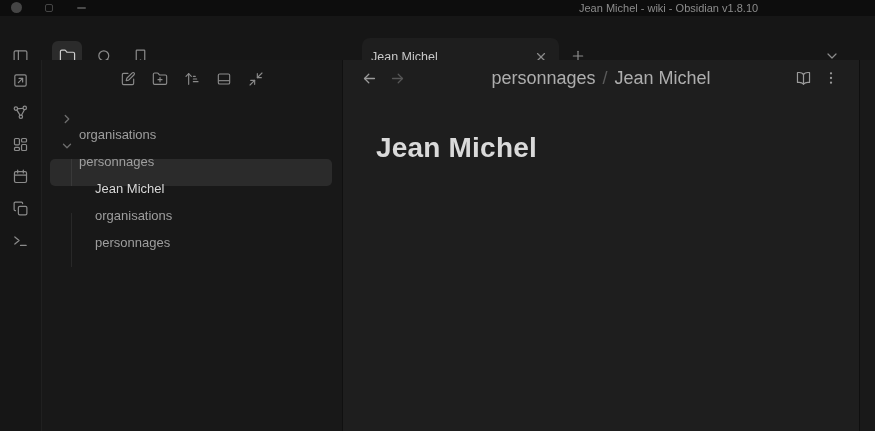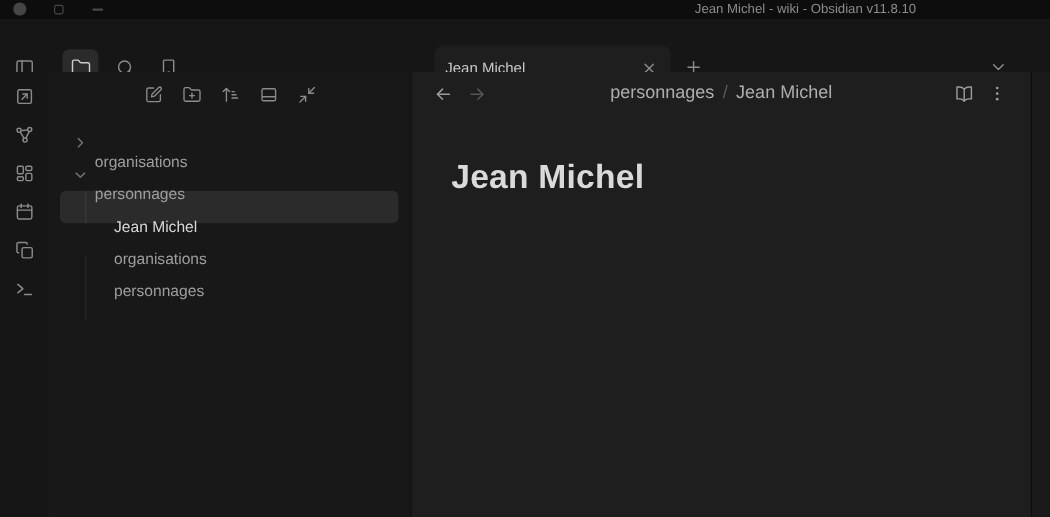--- a/index.html
+++ b/index.html
@@ -70,38 +70,38 @@
   
   .editor { position:absolute; left:342px; top:60px; bottom:0; right:16px; background:#1e1e1e; border-left:1px solid #101010; }
   .view-header { position:relative; height:36px; }
   .view-header .icon-btn { position:absolute; top:4px; width:28px; height:28px; }
   .btn-back { left:12px; color:#9b9b9b; }
   .btn-forward { left:40px; color:#565656; }
   .btn-reading { right:42px; color:#9b9b9b; }
   .btn-more { right:14px; color:#9b9b9b; }
   .breadcrumb {
     position:absolute; left:80px; right:80px; top:0; line-height:36px;
-    text-align:center; font-size:15px; color:#aeaeae; white-space:nowrap;
+    text-align:center; font-size:18px; color:#aeaeae; white-space:nowrap;
   }
   .breadcrumb .sep { color:#5a5a5a; padding:0 7px; }
   .inline-title { margin:36px 0 0 33px; font-size:28px; font-weight:700; color:#dadada; letter-spacing:0.2px; }
 
   
   .right-gutter { position:absolute; right:0; top:60px; bottom:0; width:16px; background:#191919; border-left:1px solid #0f0f0f; }
 </style>
 </head>
 <body>
 
 <div class="app">
 
   <div class="titlebar">
     <span class="wc-close"></span>
     <span class="wc-restore"></span>
     <span class="wc-min"></span>
-    <span class="title-text">Jean Michel - wiki - Obsidian v11.8.10</span>
+    <span class="title-text">Jean Michel - wiki - Obsidian v1.8.10</span>
   </div>
 
   <div class="tabbar">
     <span class="icon-btn btn-sidebar-toggle">
       <svg width="17" height="17" viewBox="0 0 24 24" fill="none" stroke="currentColor" stroke-width="1.7" stroke-linecap="round" stroke-linejoin="round">
           <rect x="3" y="4" width="18" height="16" rx="2"></rect>
           <line x1="9" y1="4" x2="9" y2="20"></line>
         </svg>
     </span>
     <span class="icon-btn btn-files">

